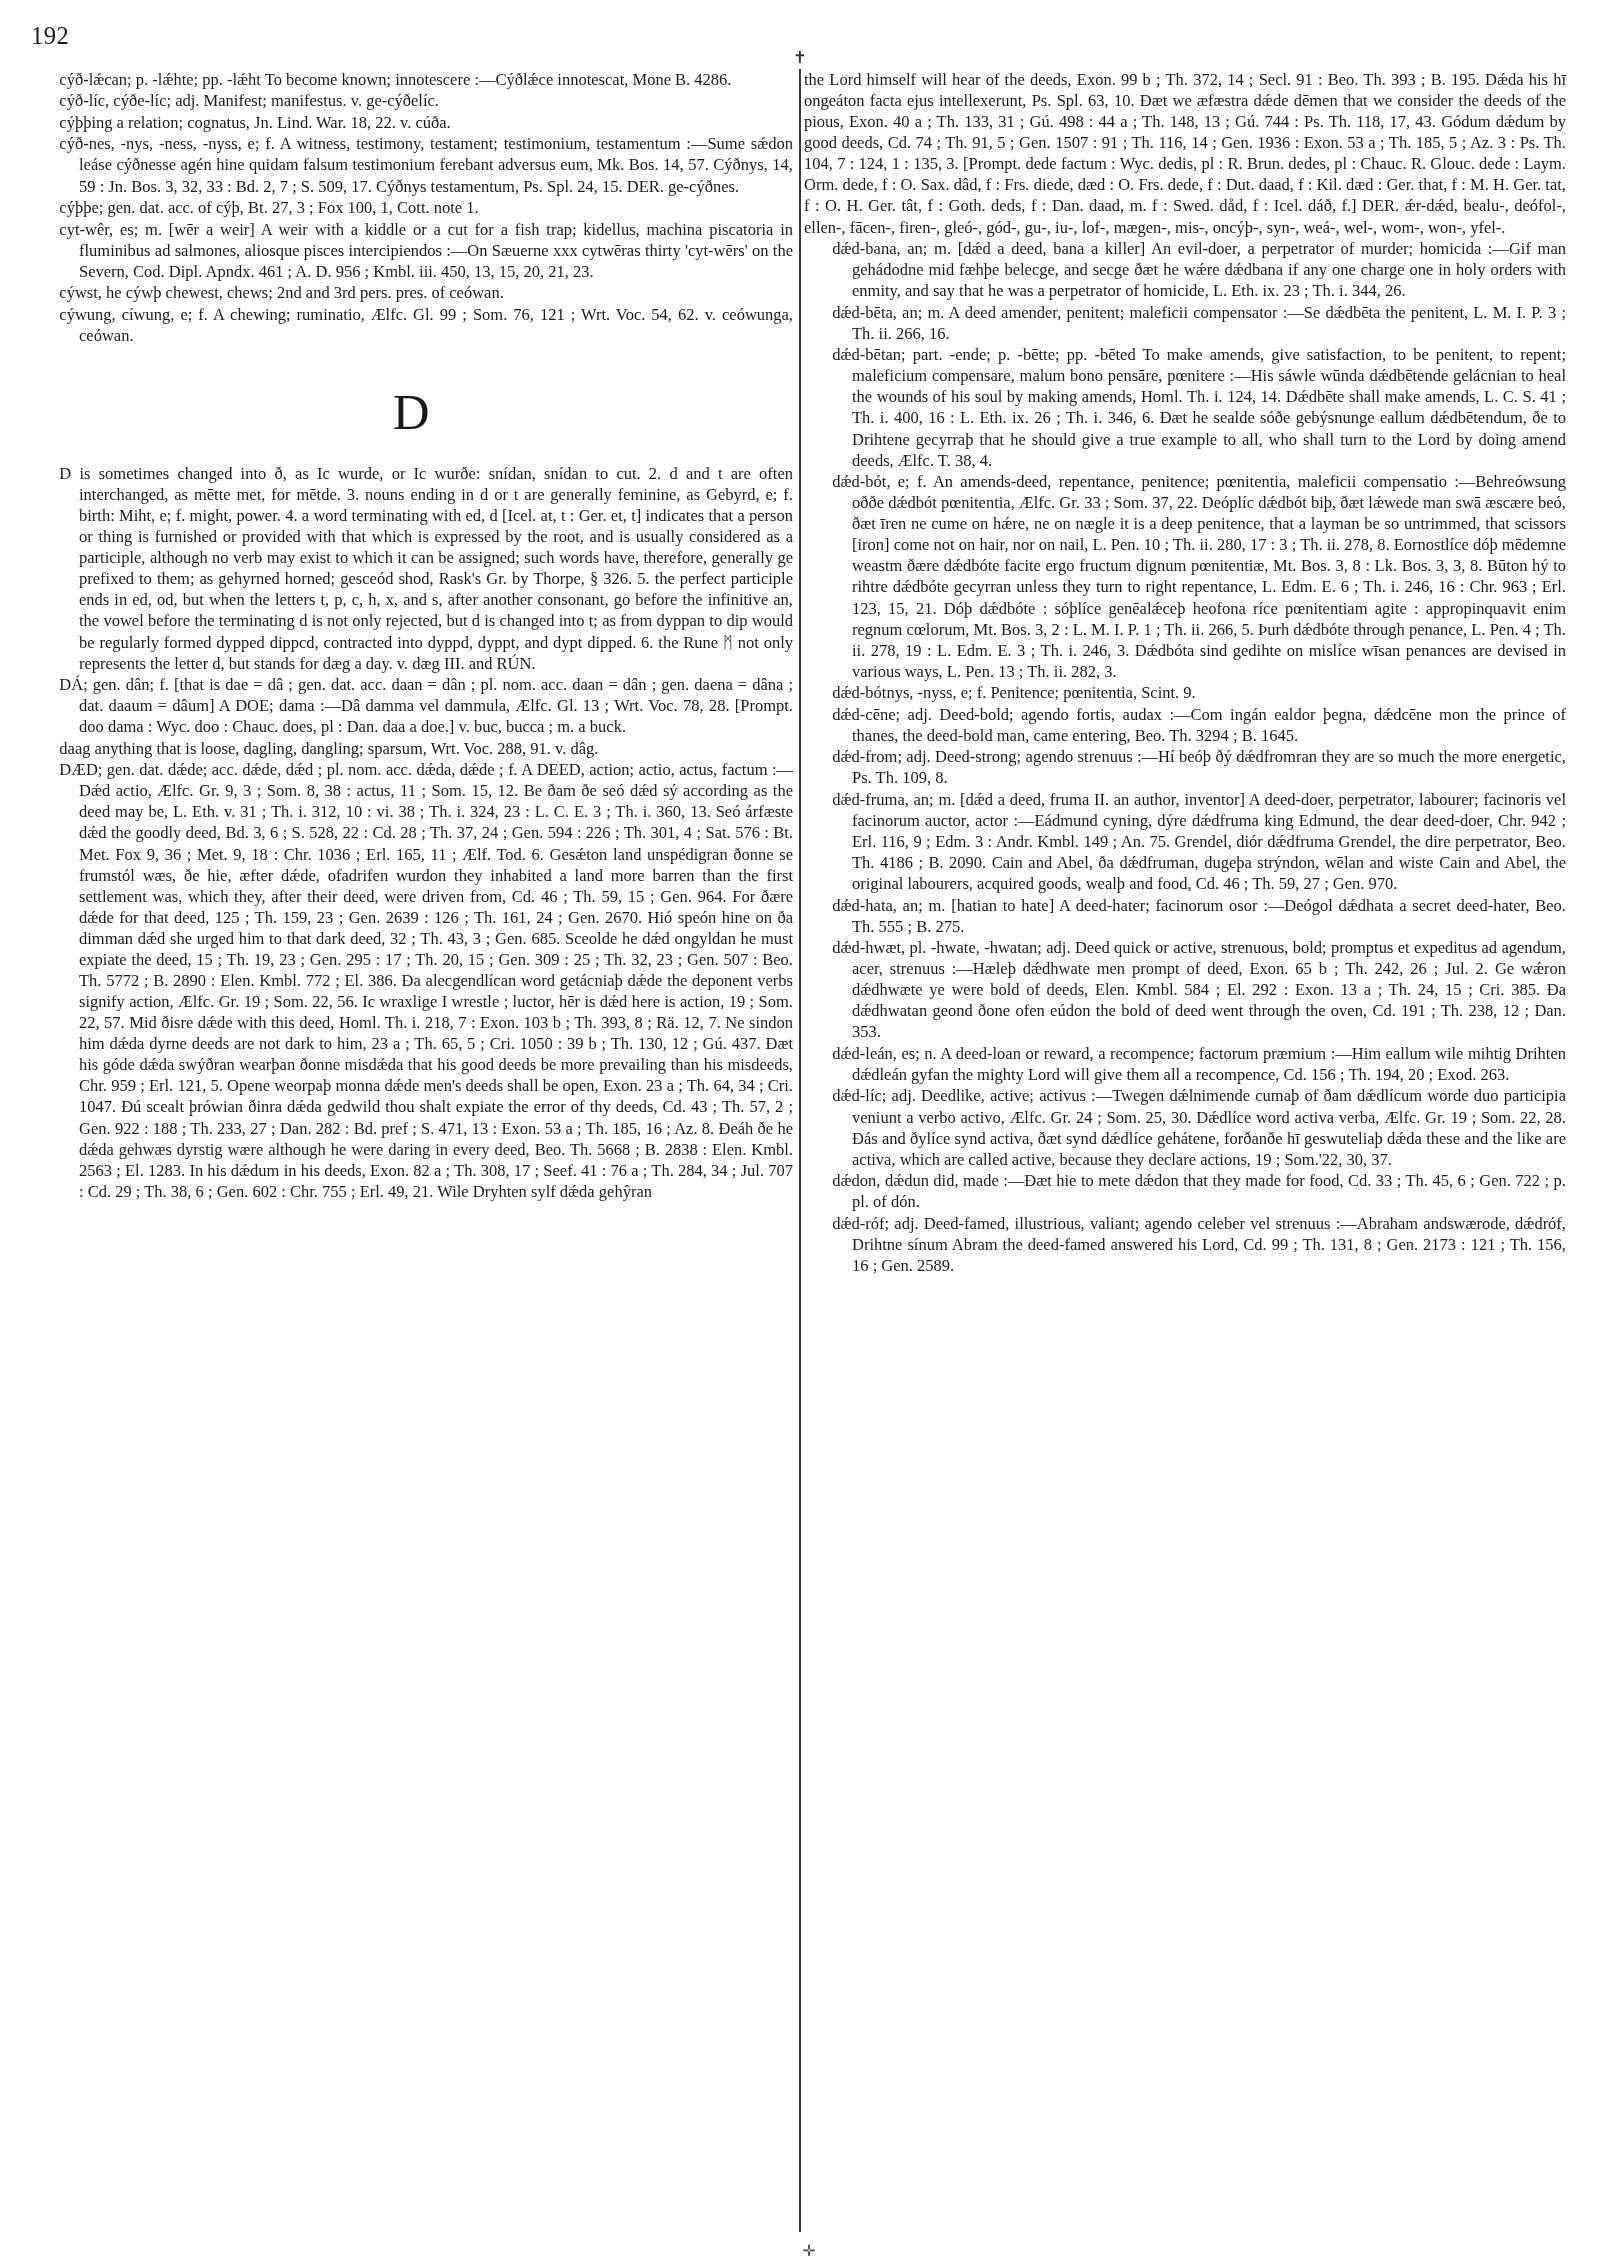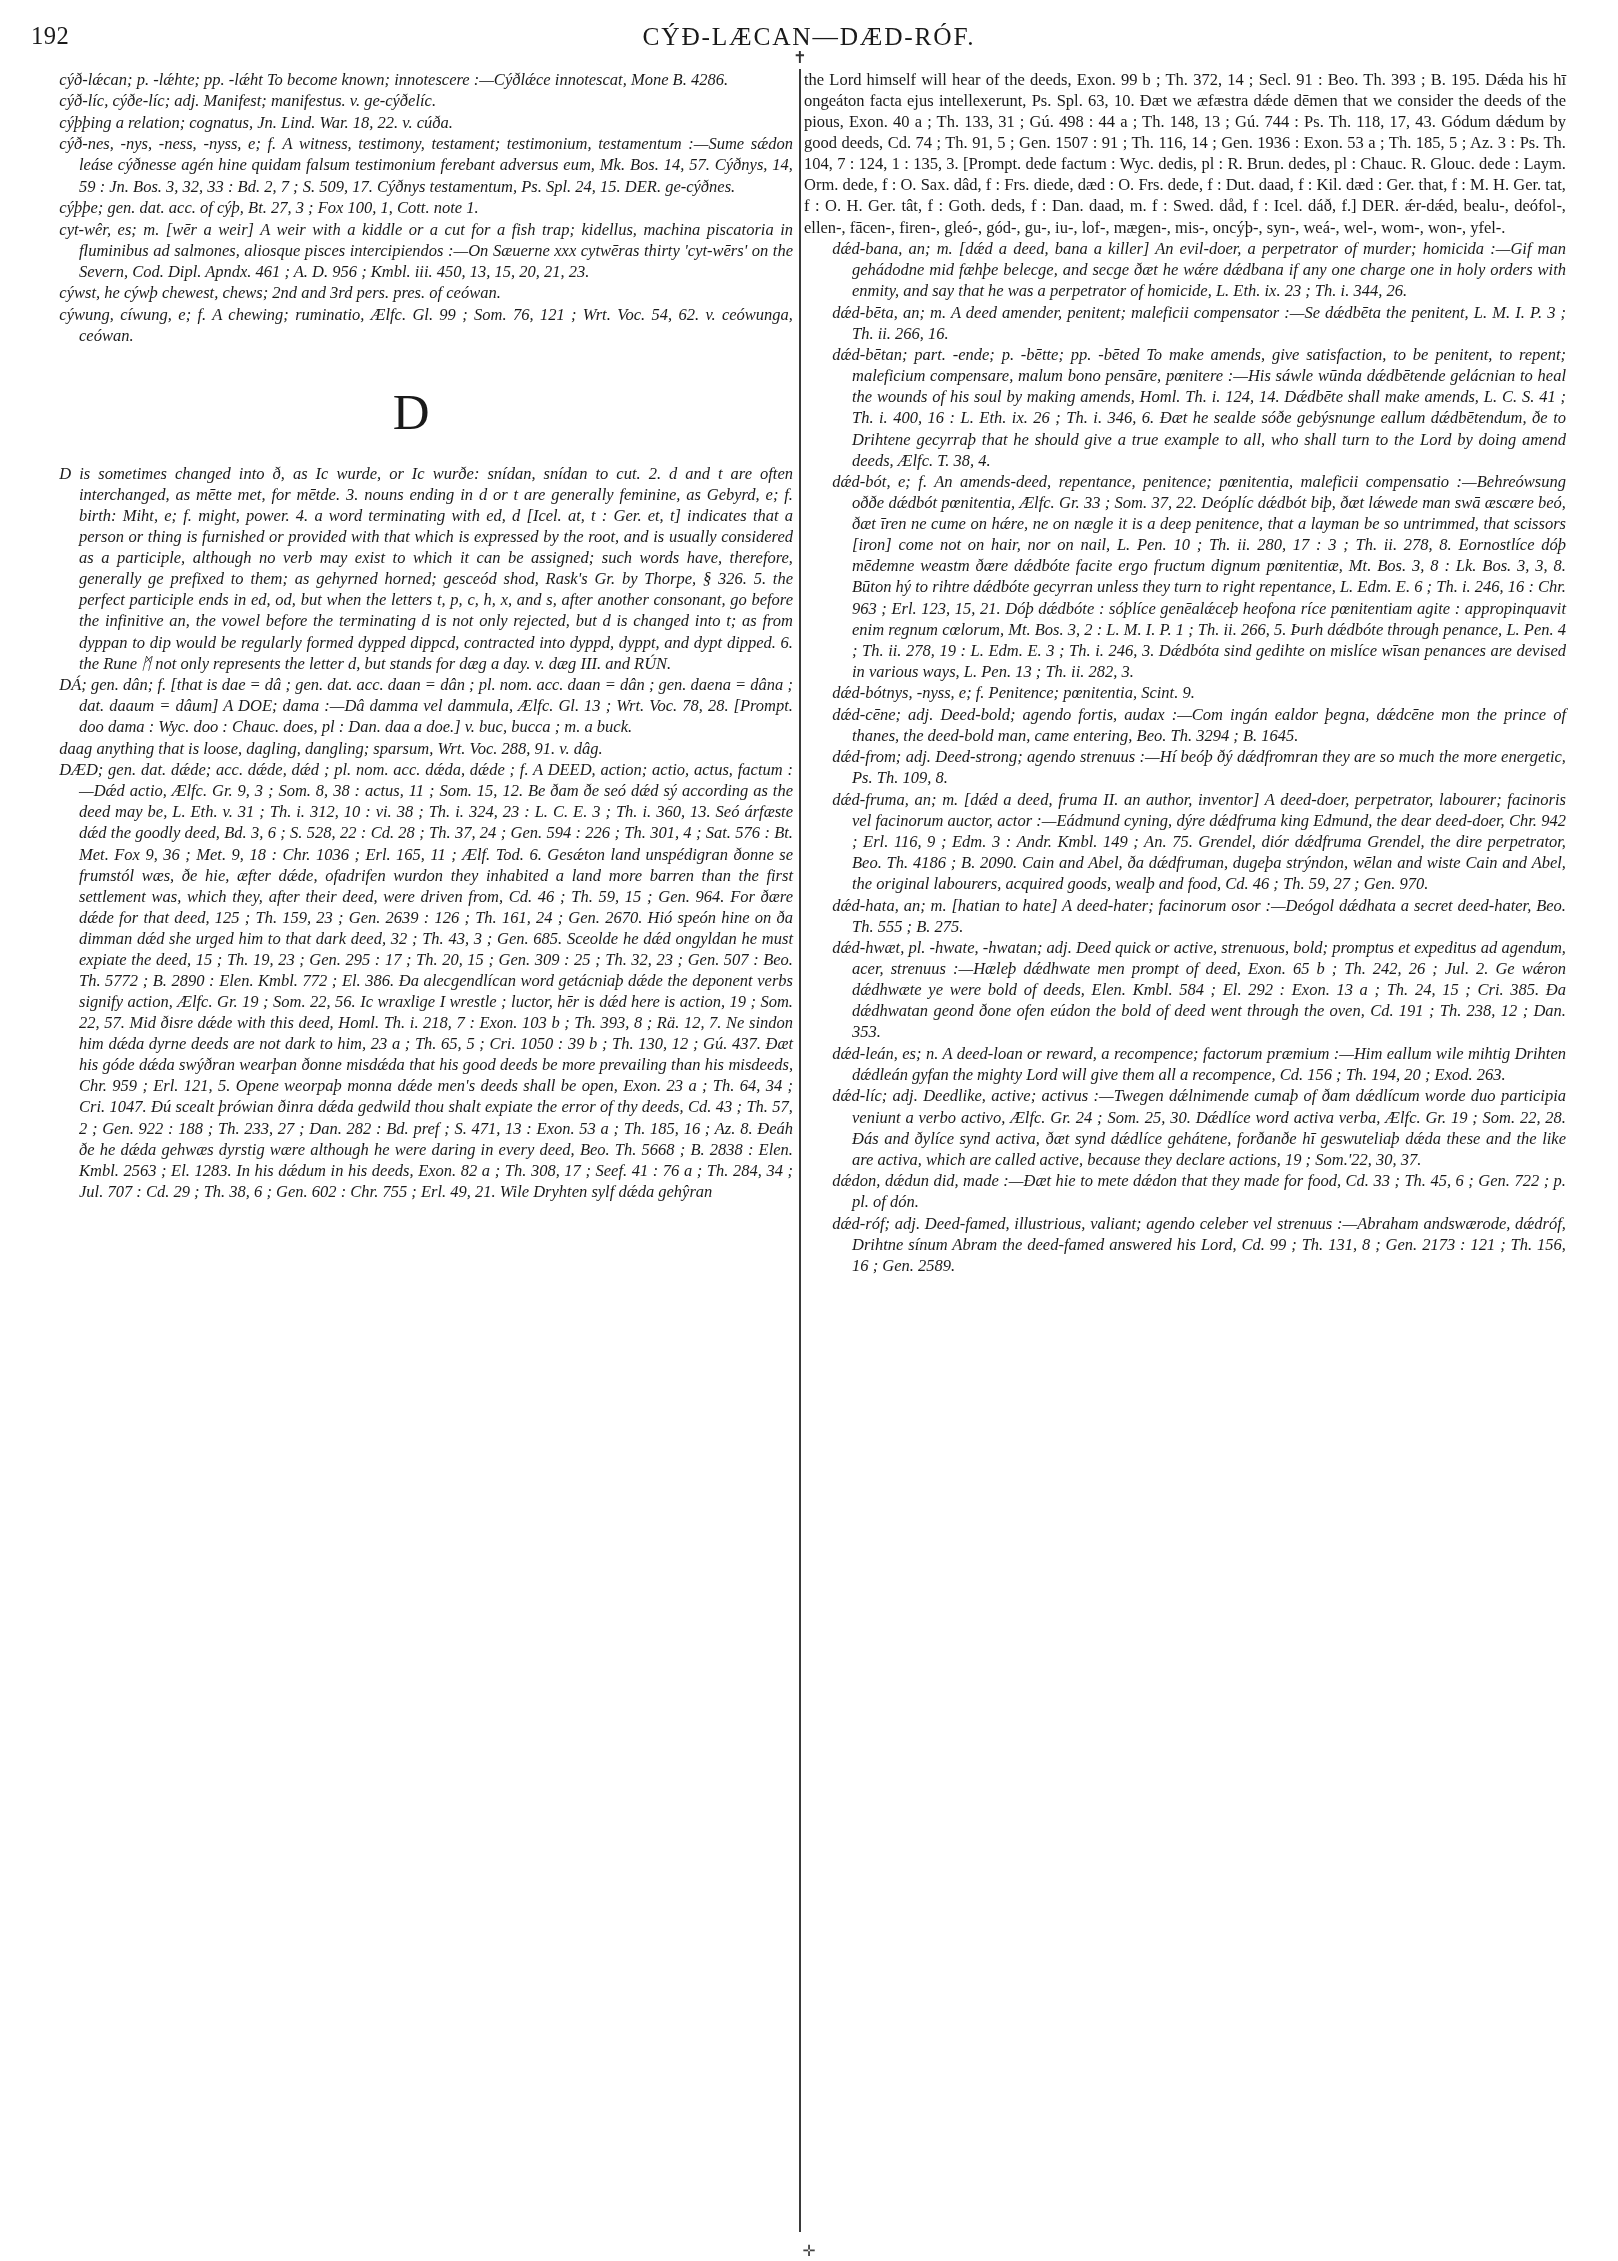--- a/index.html
+++ b/index.html
@@ -72,21 +72,21 @@
     left: 799px;
     width: 1.6px;
     height: 2163px;
     background: #3a3a3a;
   }
   .entry {
     margin: 0 0 0.4px 0;
     text-indent: 28px;
   }
   .entry.cont { text-indent: 0; }
-  .hang { text-indent: -19.7px; padding-left: 48px; font-style: italic; }
+  .hang { text-indent: -19.7px; padding-left: 48px; }
   .bigletter {
     text-align: center;
     font-size: 51px;
     margin: 34px 0 18px 0;
     text-indent: 0;
     letter-spacing: 1.6px;
   }
   .signature {
     position: absolute;
     left: 0;
@@ -104,21 +104,20 @@
     color: #333;
   }
 </style>
 </head>
 <body>
 
 <div class="page">
 
   <div class="page-header">
     <div class="folio">192</div>
-    <div class="running-head">CÝÐ-LÆCAN—DÆD-RÓF.</div>
   </div>
 
   <div class="rule"></div>
   <div class="tiny-dagger">✝</div>
 
   <div class="columns">
 
     <div class="col col-left">
       <p class="entry hang">cýð-lǽcan; p. -lǽhte; pp. -lǽht To become known; innotescere :—Cýðlǽce innotescat, Mone B. 4286.</p>
       <p class="entry hang">cýð-líc, cýðe-líc; adj. Manifest; manifestus. v. ge-cýðelíc.</p>

